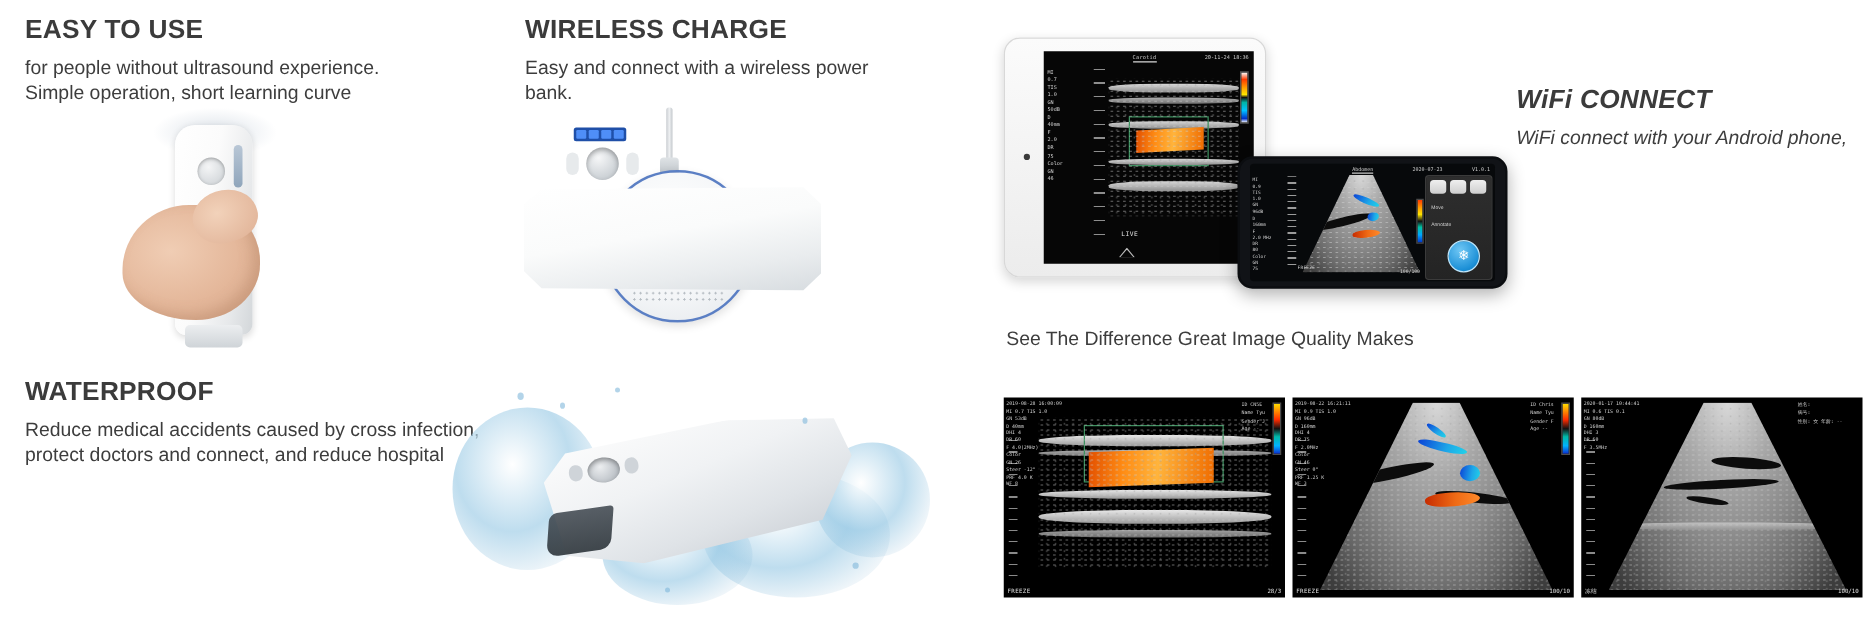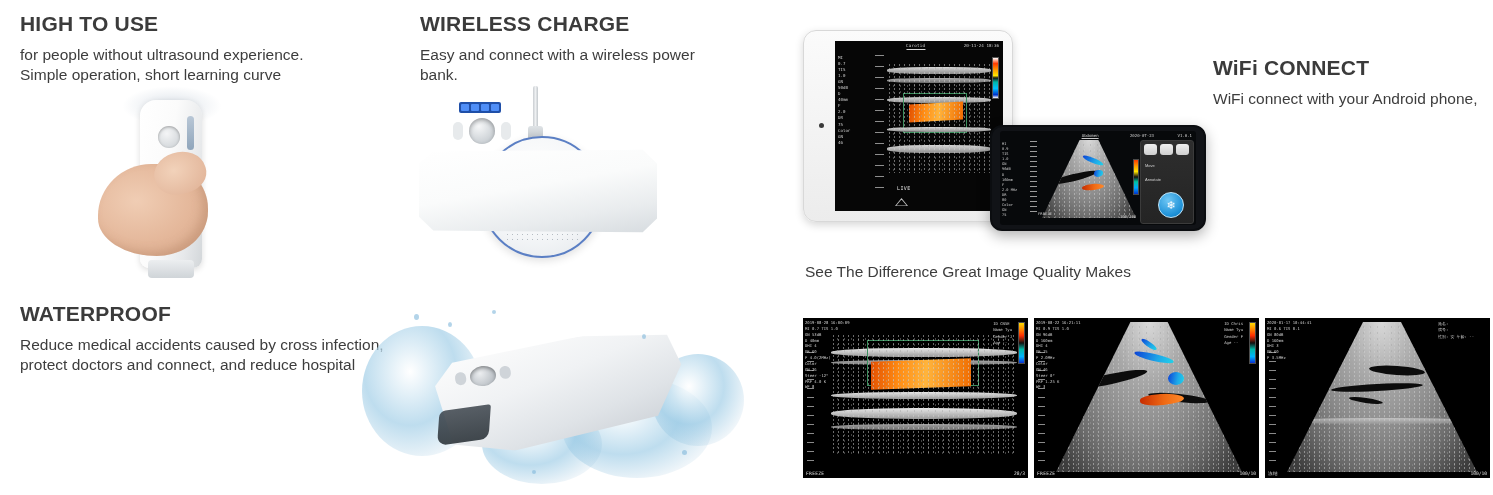--- a/index.html
+++ b/index.html
@@ -347,21 +347,21 @@
     background: linear-gradient(95deg, #c62b00, #ef6a14 55%, #ff8a2b);
   }
   .dark-vessel {
     position: absolute; background: #0c0c0c; border-radius: 50%;
   }
 </style>
 </head>
 <body>
 
 <div class="block" style="left:20px; top:12px; width:360px;">
-  <h2 class="feature-title">HIGH TO USE</h2>
+  <h2 class="feature-title">EASY TO USE</h2>
   <p class="feature-body" style="margin-top:9px;">
     <span>for people without ultrasound experience.</span>
     <span>Simple operation, short learning curve</span>
   </p>
 </div>
 
 <div class="probe-hand">
   <div class="probe-blur"></div>
   <div class="probe-body">
     <div class="probe-lens"></div>
@@ -508,21 +508,21 @@
         <i></i>
         <i></i>
       </div>
       <div class="ph-item" style="top:22px;">Move</div>
       <div class="ph-item" style="top:36px;">Annotate</div>
       <div class="ph-freeze">❄</div>
     </div>
   </div>
 </div>
 
-<div class="block" style="left:1213px; top:56px; width:280px;">
+<div class="block" style="left:1213px; top:68px; width:280px;font-style:italic;">
   <h2 class="feature-title">WiFi CONNECT</h2>
   <p class="feature-body" style="margin-top:9px;">
     <span>WiFi connect with your Android phone,</span>
   </p>
 </div>
 
 <div class="block" style="left:805px; top:254px; width:420px;">
   <p class="feature-body" style="margin-top:8px;">See The Difference Great Image Quality Makes</p>
 </div>
 

